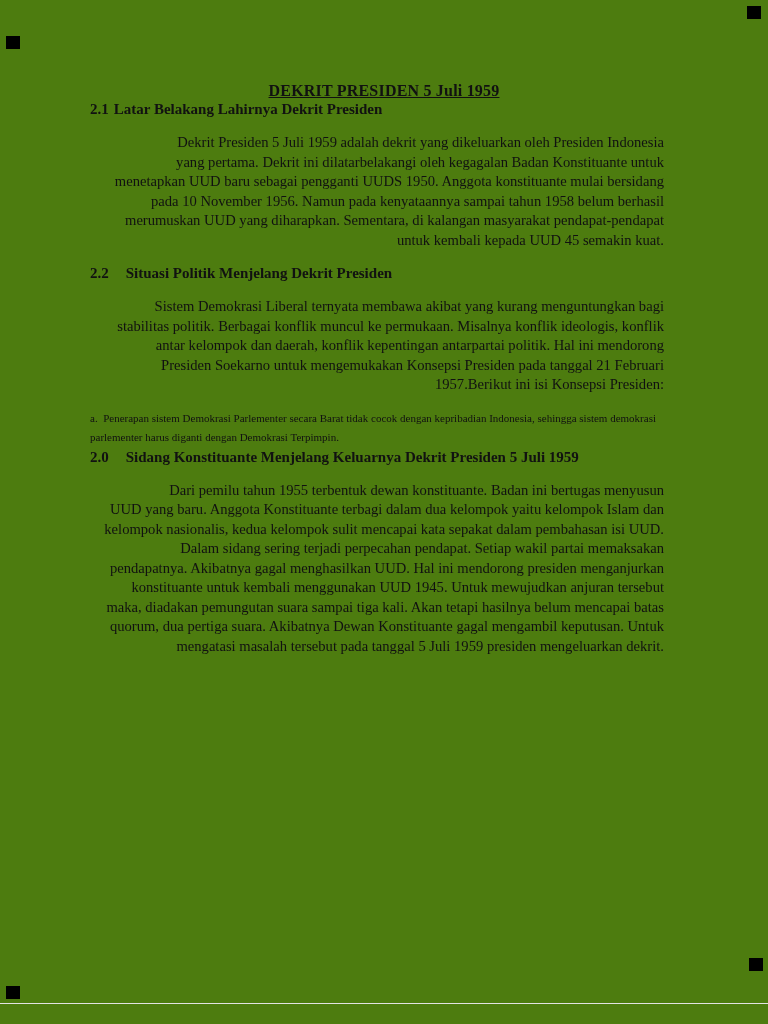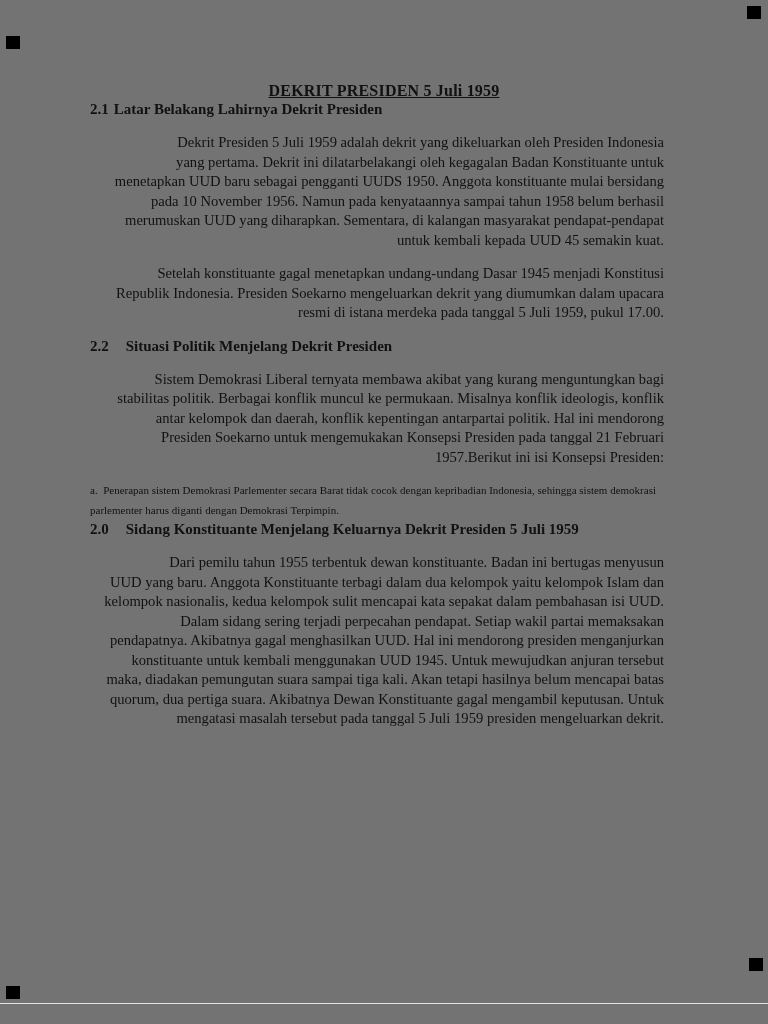--- a/index.html
+++ b/index.html
@@ -12,21 +12,21 @@
     height: 1024px;
     position: relative;
     font-family: "Liberation Serif", "DejaVu Serif", serif;
     color: #111111;
     overflow: hidden;
   }
   .page {
     position: relative;
     width: 768px;
     height: 1024px;
-    background: #737373;
+    background: #4d7c0f;
     box-sizing: border-box;
     padding: 82px 90px 0 90px;
   }
   .corner-mark {
     position: absolute;
     width: 14px;
     height: 13px;
     background: #000000;
   }
   .mark-tl { left: 6px;  top: 36px; }
@@ -86,21 +86,20 @@
   <div class="corner-mark mark-bl"></div>
   <div class="corner-mark mark-br"></div>
   <div class="edge-line"></div>
 
   <h1 class="doc-title">DEKRIT PRESIDEN 5 Juli 1959</h1>
 
   <h2 class="sec-heading h-sec1">
     <span class="h-num">2.1</span><span>Latar Belakang Lahirnya Dekrit Presiden</span>
   </h2>
   <p class="body-par justify indent">Dekrit Presiden 5 Juli 1959 adalah dekrit yang dikeluarkan oleh Presiden Indonesia yang pertama. Dekrit ini dilatarbelakangi oleh kegagalan Badan Konstituante untuk menetapkan UUD baru sebagai pengganti UUDS 1950. Anggota konstituante mulai bersidang pada 10 November 1956. Namun pada kenyataannya sampai tahun 1958 belum berhasil merumuskan UUD yang diharapkan. Sementara, di kalangan masyarakat pendapat-pendapat untuk kembali kepada UUD 45 semakin kuat.</p>
-  <p class="body-par justify indent">Setelah konstituante gagal menetapkan undang-undang Dasar 1945 menjadi Konstitusi Republik Indonesia. Presiden Soekarno mengeluarkan dekrit yang diumumkan dalam upacara resmi di istana merdeka pada tanggal 5 Juli 1959, pukul 17.00.</p>
 
   <h2 class="sec-heading h-sec2">
     <span class="h-num-tab">2.2</span><span>Situasi Politik Menjelang Dekrit Presiden</span>
   </h2>
   <p class="body-par justify indent">Sistem Demokrasi Liberal ternyata membawa akibat yang kurang menguntungkan bagi stabilitas politik. Berbagai konflik muncul ke permukaan. Misalnya konflik ideologis, konflik antar kelompok dan daerah, konflik kepentingan antarpartai politik. Hal ini mendorong Presiden Soekarno untuk mengemukakan Konsepsi Presiden pada tanggal 21 Februari 1957.Berikut ini isi Konsepsi Presiden:</p>
 
   <div class="list-block">
     <p class="list-item">a.  Penerapan sistem Demokrasi Parlementer secara Barat tidak cocok dengan kepribadian Indonesia, sehingga sistem demokrasi parlementer harus diganti dengan Demokrasi Terpimpin.</p>
   </div>
 

